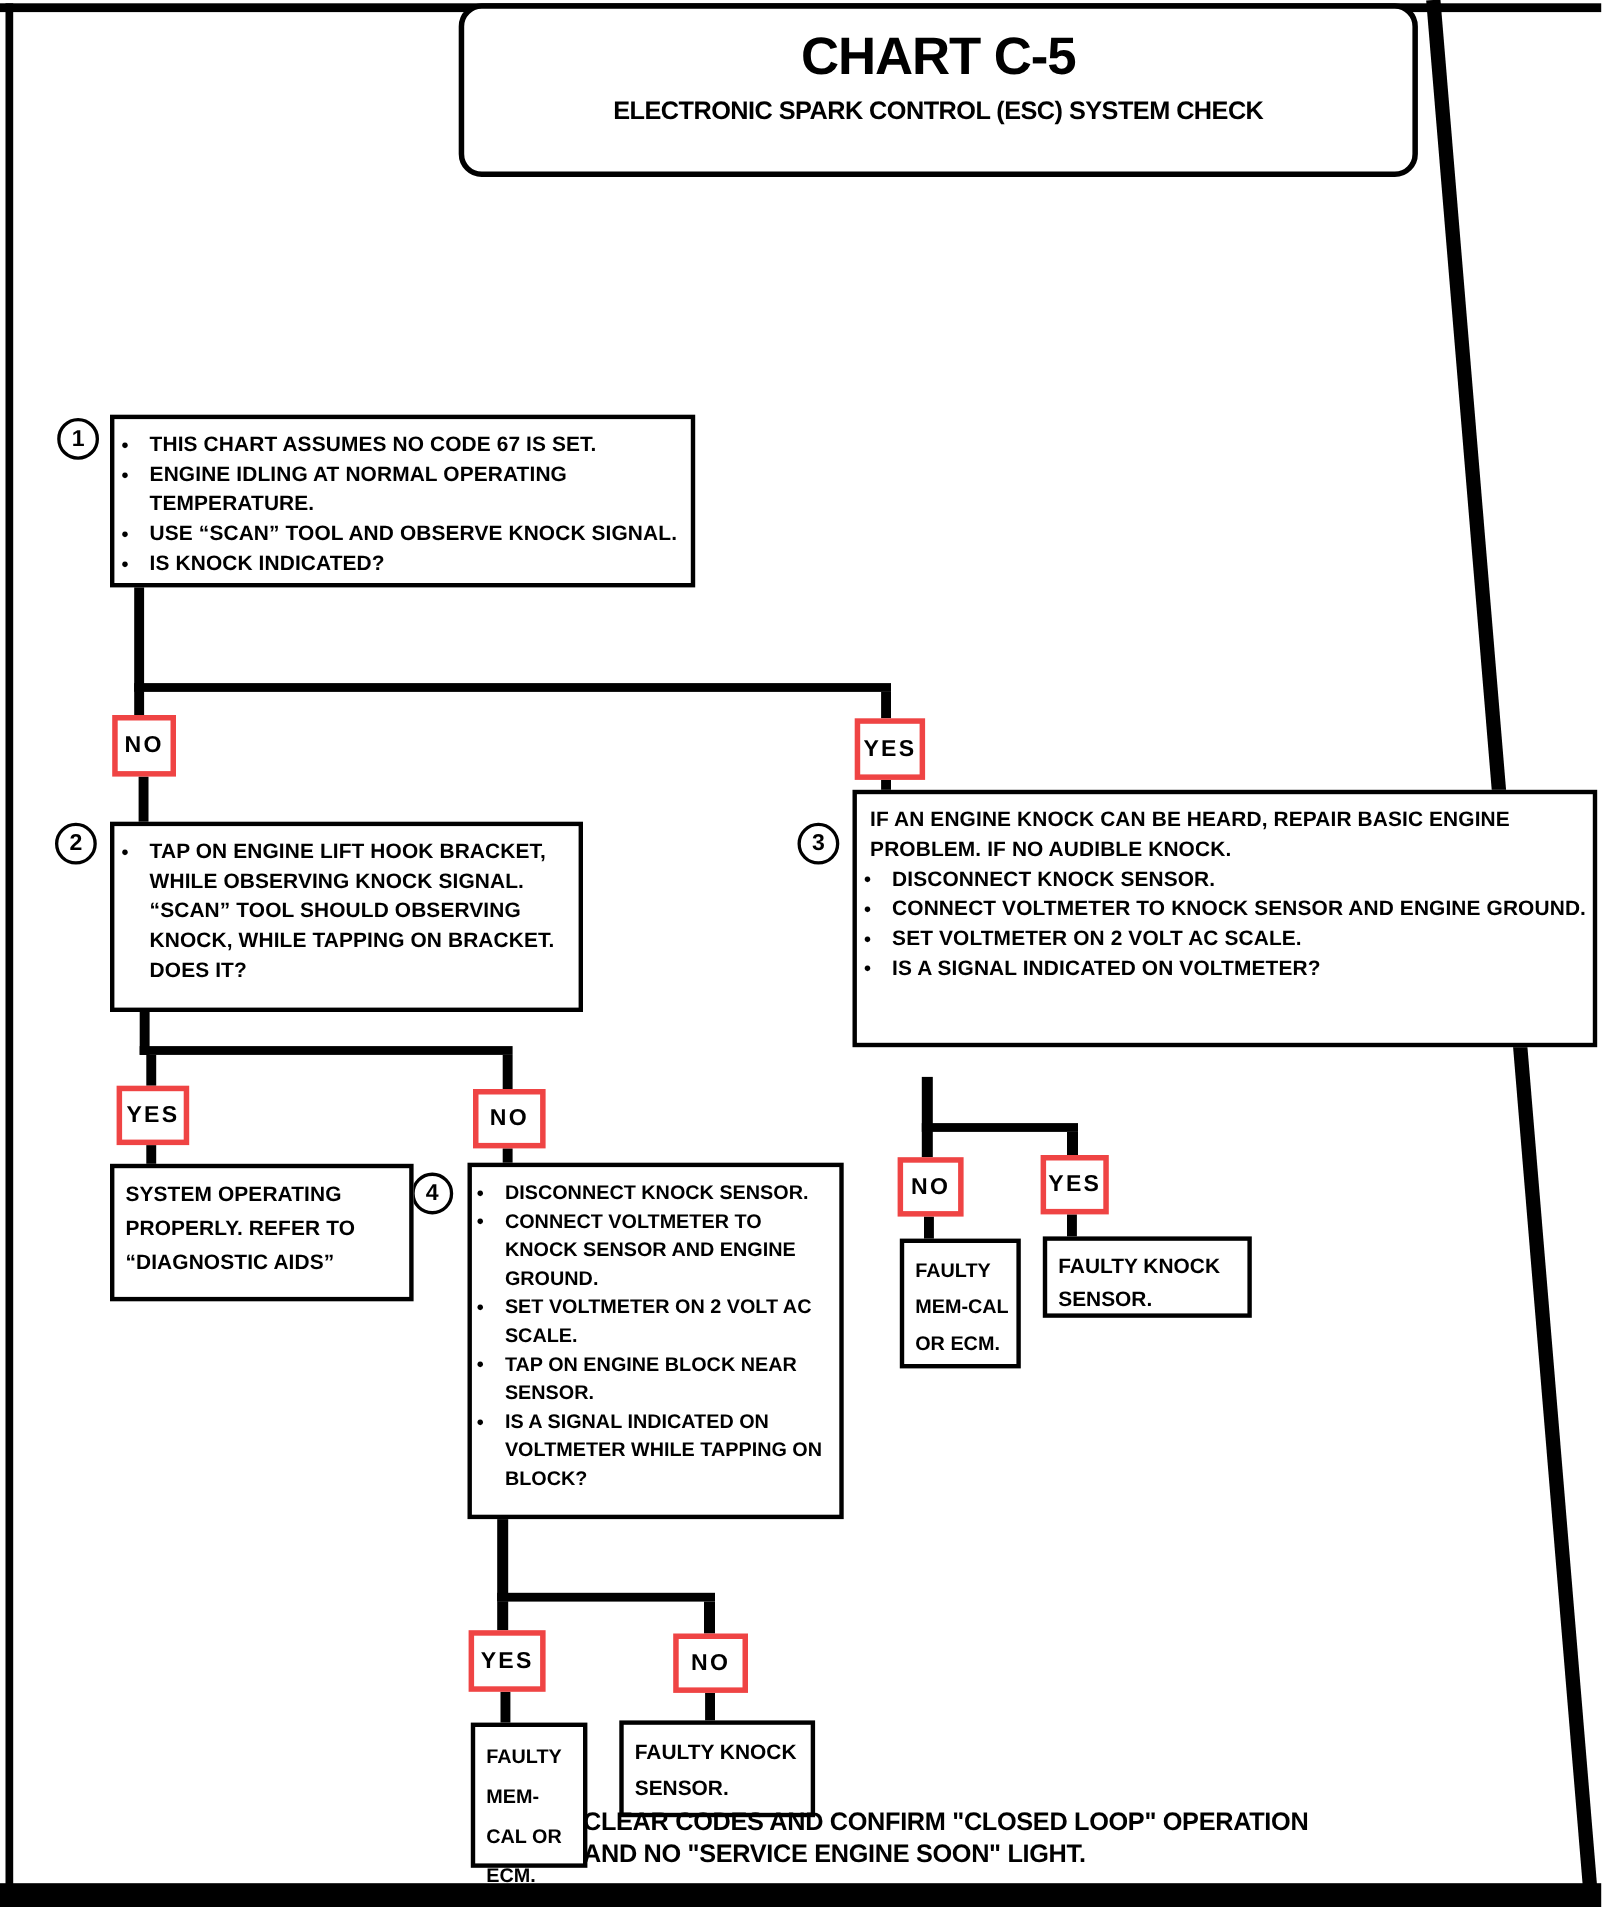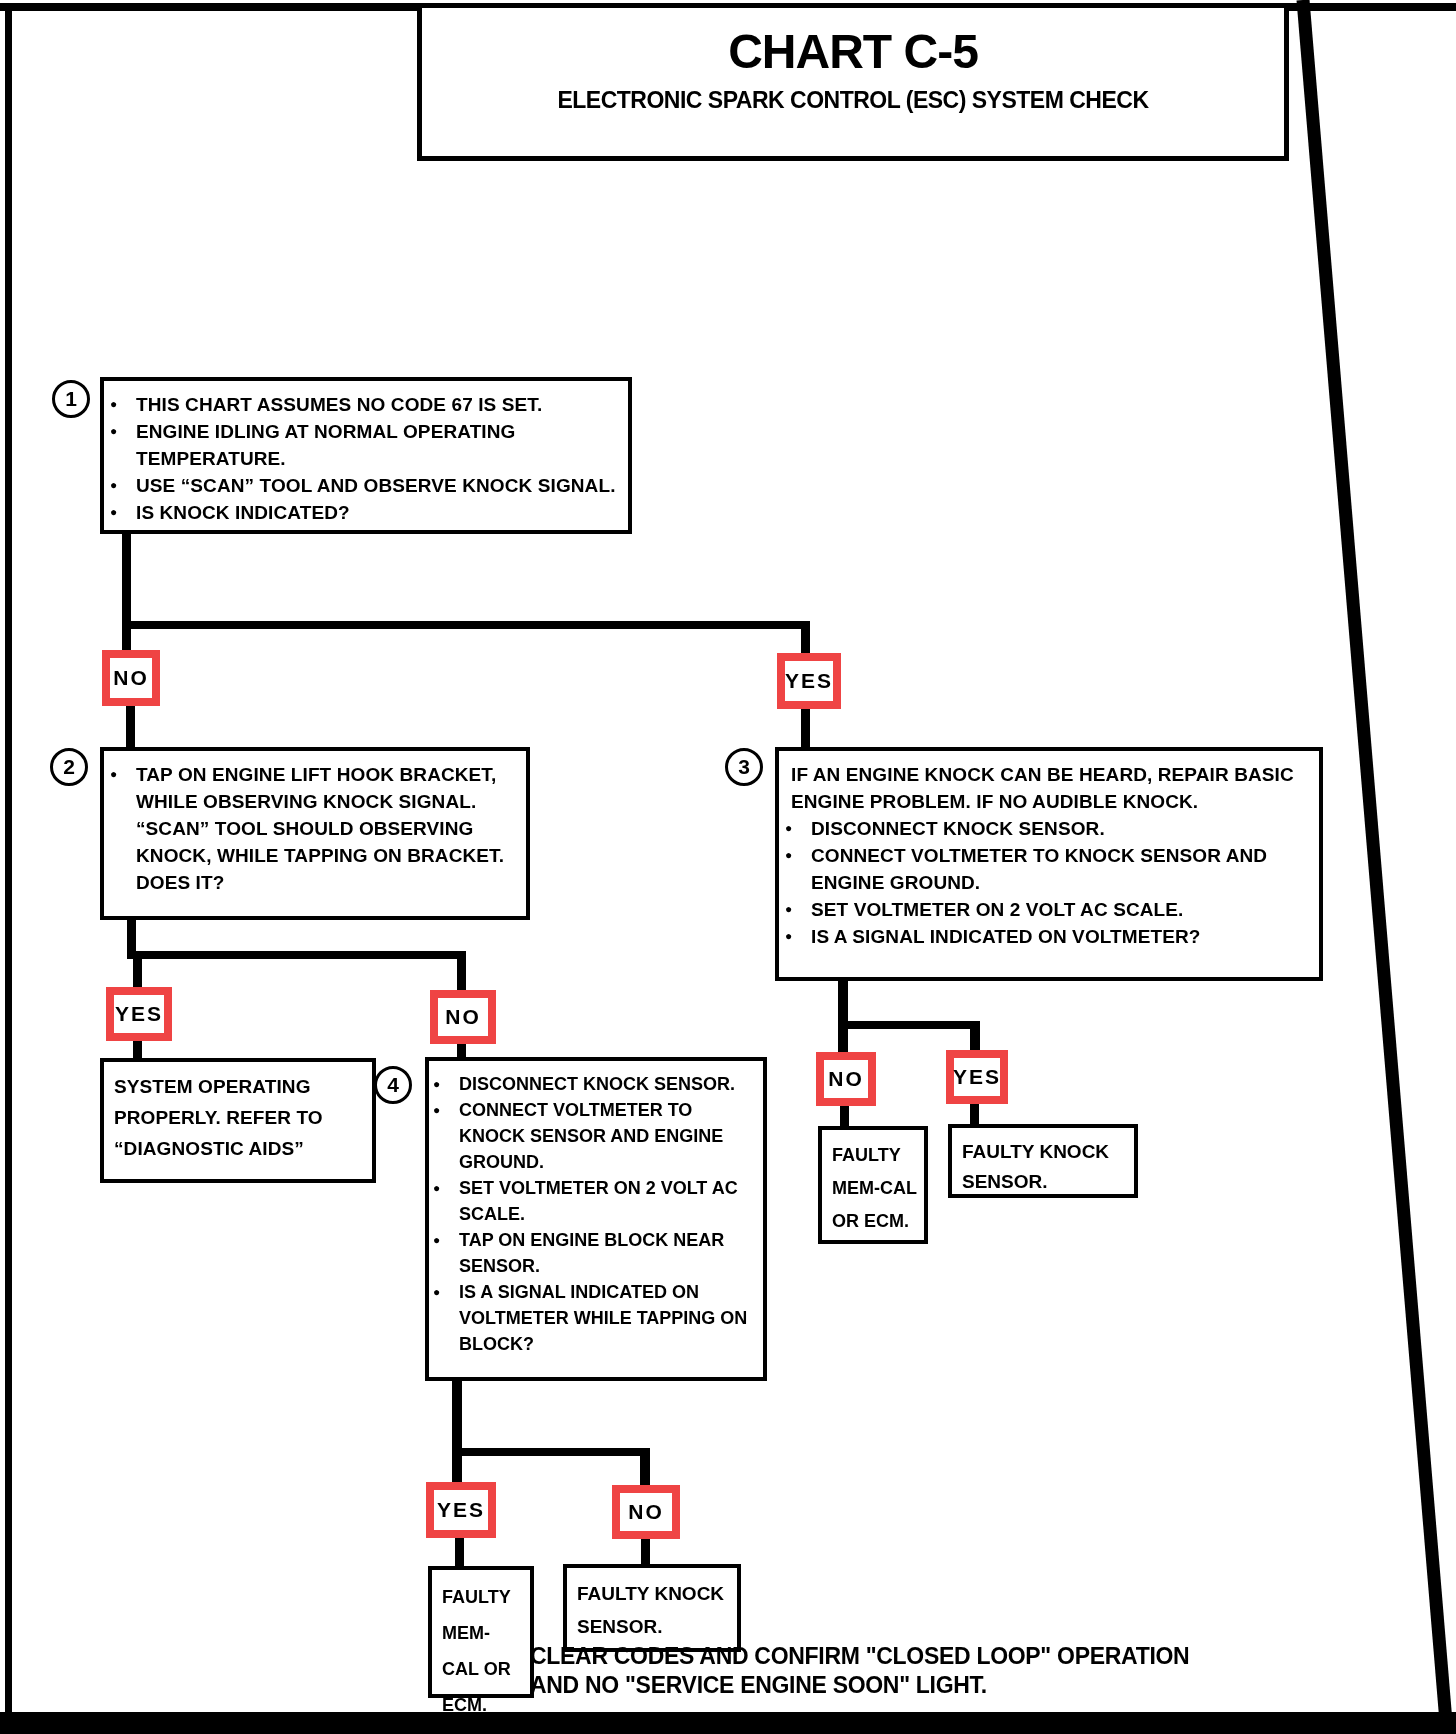--- a/index.html
+++ b/index.html
@@ -15,21 +15,21 @@
   .titlebox { position:absolute; border:5px solid #000; background:#fff; box-sizing:border-box; text-align:center; }
   .title-main { font-size:48px; letter-spacing:-1px; margin-top:16px; }
   .title-sub  { font-size:23px; letter-spacing:-0.5px; margin-top:8px; white-space:nowrap; }
   .vline,.hline { position:absolute; background:#000; }
   .circle {
     position:absolute; width:38px; height:38px; border:3px solid #000; border-radius:50%;
     background:#fff; display:flex; align-items:center; justify-content:center;
     font-size:21px; box-sizing:border-box;
   }
   .lbl {
-    position:absolute; border:8px solid #ef4444; background:#fff; box-sizing:border-box;
+    position:absolute; border:5px solid #ef4444; background:#fff; box-sizing:border-box;
     display:flex; align-items:center; justify-content:center;
     font-size:21px; letter-spacing:2px;
   }
   .body19 { font-size:19px; line-height:27px; letter-spacing:0.1px; }
   .body18 { font-size:18px; line-height:26px; letter-spacing:0; }
   .brow { display:flex; align-items:flex-start; }
   .bu { flex:0 0 32px; font-size:12px; line-height:27px; padding-left:6px; box-sizing:border-box; }
   .bu18 { flex:0 0 30px; font-size:12px; line-height:26px; padding-left:4px; box-sizing:border-box; }
   .btext { flex:1 1 auto; }
   .intro { padding:0 6px 0 12px; }
@@ -43,21 +43,21 @@
 
 <div class="canvas">
 
   <div class="frame" style="left:0;top:3px;width:1456px;height:8px;"></div>
   <div class="frame" style="left:5px;top:3px;width:7px;height:1712px;"></div>
   <div class="frame" style="left:0;top:1712px;width:1456px;height:22px;"></div>
   <svg class="overlay" width="1456" height="1734" viewBox="0 0 1456 1734">
     <line x1="1303" y1="0" x2="1447" y2="1734" stroke="#000" stroke-width="13"></line>
   </svg>
 
-  <div class="titlebox" style="left:417px;top:3px;width:872px;height:158px;">
+  <div class="titlebox" style="left:417px;top:3px;width:872px;height:158px;border-radius:21px;">
     <div class="title-main">CHART C-5</div>
     <div class="title-sub">ELECTRONIC SPARK CONTROL (ESC) SYSTEM CHECK</div>
   </div>
 
   <div class="vline" style="left:122px;top:533px;width:9px;height:96px;"></div>
   <div class="hline" style="left:122px;top:621px;width:688px;height:8px;"></div>
   <div class="vline" style="left:122px;top:629px;width:9px;height:23px;"></div>
   <div class="vline" style="left:126px;top:704px;width:9px;height:45px;"></div>
   <div class="vline" style="left:801px;top:629px;width:9px;height:26px;"></div>
   <div class="vline" style="left:801px;top:707px;width:9px;height:42px;"></div>
@@ -122,21 +122,21 @@
     <span>YES</span>
   </div>
 
   <div class="box body19 pad-t" style="left:100px;top:747px;width:430px;height:173px;">
     <div class="brow">
       <span class="bu">●</span>
       <span class="btext">TAP ON ENGINE LIFT HOOK BRACKET, WHILE OBSERVING KNOCK SIGNAL. “SCAN” TOOL SHOULD OBSERVING KNOCK, WHILE TAPPING ON BRACKET. DOES IT?</span>
     </div>
   </div>
 
-  <div class="box body19 pad-t" style="left:775px;top:747px;width:548px;height:234px;">
+  <div class="box body19 pad-t" style="left:775px;top:718px;width:677px;height:234px;">
     <div class="intro">IF AN ENGINE KNOCK CAN BE HEARD, REPAIR BASIC ENGINE PROBLEM.  IF NO AUDIBLE KNOCK.</div>
     <div class="brow">
       <span class="bu">●</span>
       <span class="btext">DISCONNECT KNOCK SENSOR.</span>
     </div>
     <div class="brow">
       <span class="bu">●</span>
       <span class="btext">CONNECT VOLTMETER TO KNOCK SENSOR AND ENGINE GROUND.</span>
     </div>
     <div class="brow">

